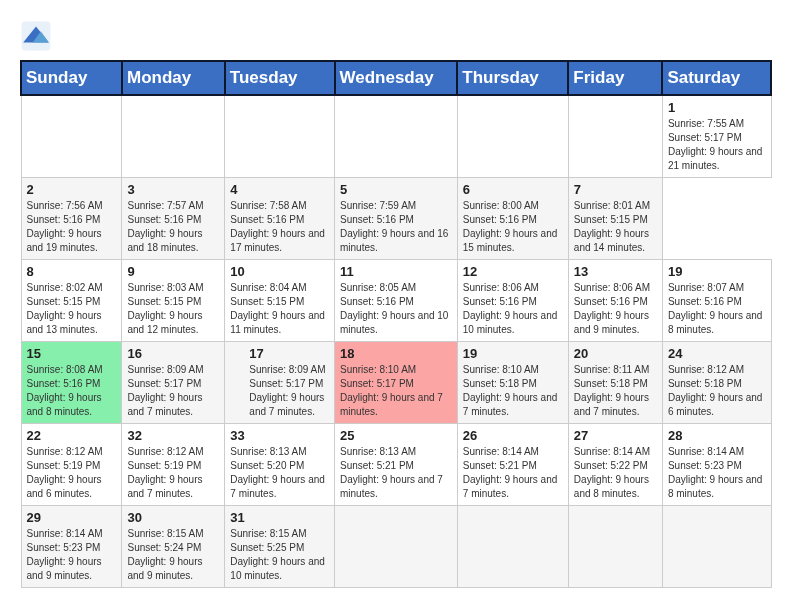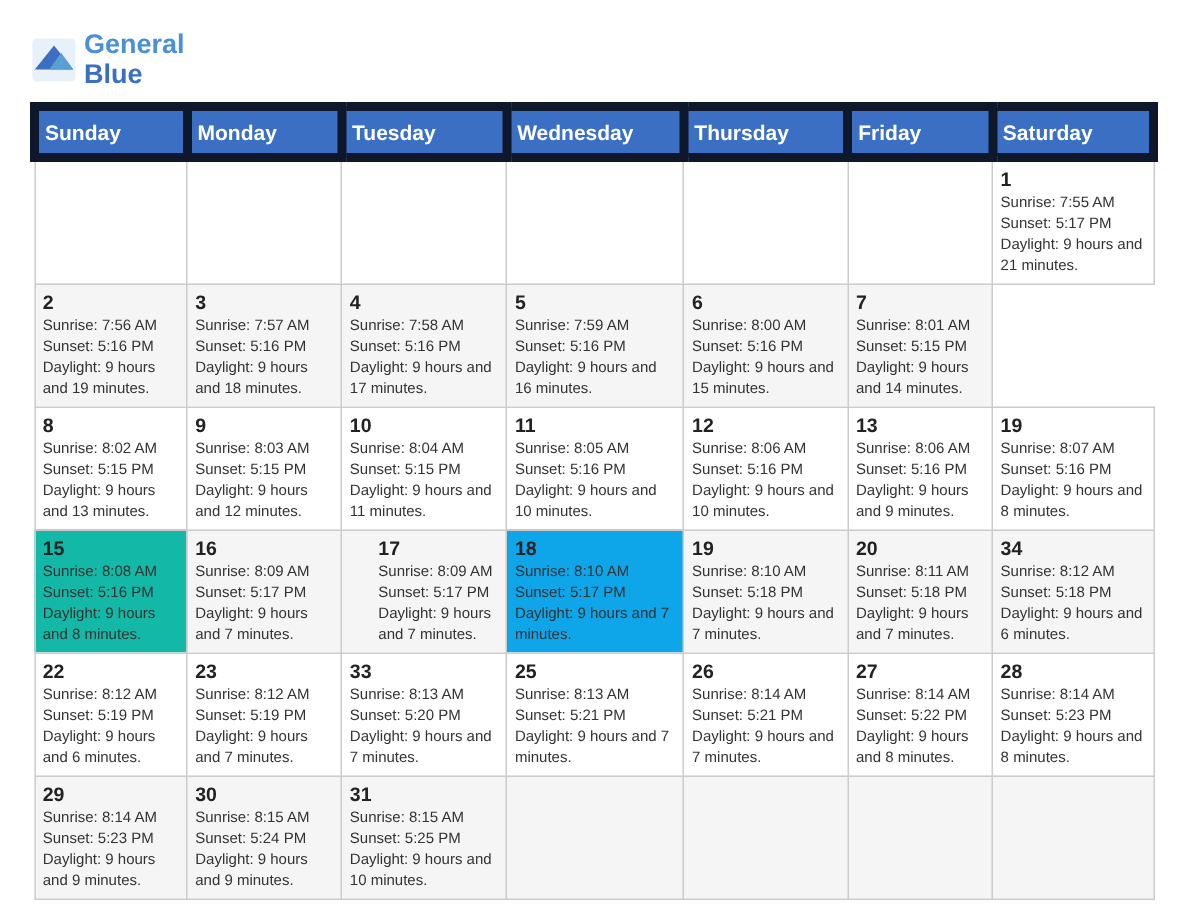--- a/index.html
+++ b/index.html
@@ -49,23 +49,23 @@
     table {
       width: 100%;
       border-collapse: collapse;
       font-size: 11px;
     }
     thead tr th {
       background-color: #3a6fc4;
       color: #fff;
       padding: 6px 4px;
       text-align: left;
-      font-size: 14px;
+      font-size: 17px;
       font-weight: bold;
-      border: 6px solid #0f172a;
+      border: 2px solid #0f172a;
     }
     tbody tr td {
       border: 1px solid #ccc;
       padding: 4px 5px;
       vertical-align: top;
       min-height: 70px;
       background: #fff;
     }
     tbody tr:nth-child(odd) td {
       background: #fff;
@@ -89,24 +89,20 @@
 </head>
 <body>
 
 <div class="header">
   <div class="logo">
     <svg class="logo-icon" viewBox="0 0 40 40">
       <rect x="2" y="2" width="36" height="36" rx="4" fill="#e8f0fa"></rect>
       <polygon points="20,8 36,28 4,28" fill="#3a6fc4"></polygon>
       <polygon points="26,14 36,28 16,28" fill="#5a9fd4"></polygon>
     </svg>
-    <div>
-      <div class="logo-text"><span>General</span></div>
-      <div class="logo-text" style="color:#3a6fc4;">Blue</div>
-    </div>
   </div>
   <div class="title-block">
     <div class="main-title"></div>
     <div class="subtitle"></div>
   </div>
 </div>
 
 <table>
   <thead>
     <tr>
@@ -238,21 +234,21 @@
         <td>
         <span class="day-num">19</span>
         <div class="day-info">
           Sunrise: 8:07 AM<br>
           Sunset: 5:16 PM<br>
           Daylight: 9 hours and 8 minutes.
         </div>
       </td>
       </tr>
       <tr style="background: rgb(245, 245, 245);">
-        <td style="background: #14b8a6;">
+        <td style="background: #86efac;">
         <span class="day-num">15</span>
         <div class="day-info">
           Sunrise: 8:08 AM<br>
           Sunset: 5:16 PM<br>
           Daylight: 9 hours and 8 minutes.
         </div>
       </td>
         <td style="background: rgb(245, 245, 245); margin-left: 40px;">
         <span class="day-num">16</span>
         <div class="day-info">
@@ -262,21 +258,21 @@
         </div>
       </td>
         <td style="background: rgb(245, 245, 245); padding-left: 24px;">
         <span class="day-num">17</span>
         <div class="day-info">
           Sunrise: 8:09 AM<br>
           Sunset: 5:17 PM<br>
           Daylight: 9 hours and 7 minutes.
         </div>
       </td>
-        <td style="background: #0ea5e9;">
+        <td style="background: #fca5a5;">
         <span class="day-num">18</span>
         <div class="day-info">
           Sunrise: 8:10 AM<br>
           Sunset: 5:17 PM<br>
           Daylight: 9 hours and 7 minutes.
         </div>
       </td>
         <td style="background: rgb(245, 245, 245); margin-left: 20px;">
         <span class="day-num">19</span>
         <div class="day-info">
@@ -287,39 +283,39 @@
       </td>
         <td style="background: rgb(245, 245, 245);">
         <span class="day-num">20</span>
         <div class="day-info">
           Sunrise: 8:11 AM<br>
           Sunset: 5:18 PM<br>
           Daylight: 9 hours and 7 minutes.
         </div>
       </td>
         <td style="background: rgb(245, 245, 245);">
-        <span class="day-num">34</span>
+        <span class="day-num">24</span>
         <div class="day-info">
           Sunrise: 8:12 AM<br>
           Sunset: 5:18 PM<br>
           Daylight: 9 hours and 6 minutes.
         </div>
       </td>
       </tr>
       <tr>
         <td>
         <span class="day-num">22</span>
         <div class="day-info">
           Sunrise: 8:12 AM<br>
           Sunset: 5:19 PM<br>
           Daylight: 9 hours and 6 minutes.
         </div>
       </td>
         <td>
-        <span class="day-num">23</span>
+        <span class="day-num">32</span>
         <div class="day-info">
           Sunrise: 8:12 AM<br>
           Sunset: 5:19 PM<br>
           Daylight: 9 hours and 7 minutes.
         </div>
       </td>
         <td>
         <span class="day-num">33</span>
         <div class="day-info">
           Sunrise: 8:13 AM<br>

